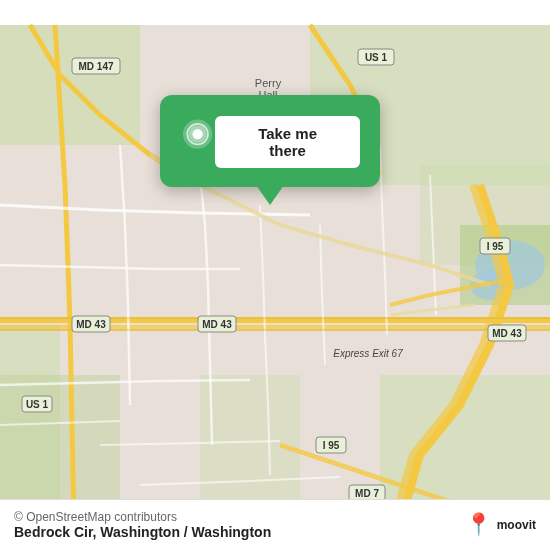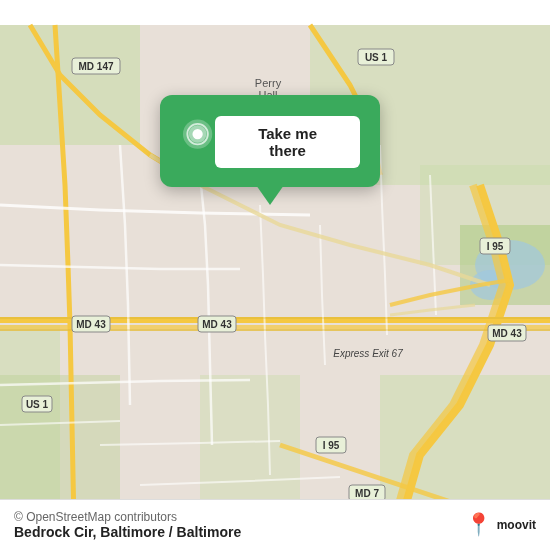--- a/index.html
+++ b/index.html
@@ -211,21 +211,21 @@
       <circle cx="24" cy="22" r="12" fill="white" opacity="0.4"></circle>
       <circle cx="24" cy="22" r="7" fill="white"></circle>
       <circle cx="24" cy="22" r="14" fill="none" stroke="white" stroke-width="2.5" opacity="0.7"></circle>
     </svg>
     <button id="take-me-there-btn">Take me there</button>
   </div>
 
   <div id="bottom-bar">
     <div id="bottom-left">
       <span id="copyright-text">© OpenStreetMap contributors</span>
-      <span id="location-title">Bedrock Cir, Baltimore / Baltimore</span>
+      <span id="location-title">Bedrock Cir, Washington / Washington</span>
     </div>
     <div id="moovit-logo">
       <span id="moovit-pin" style="color:#e83a3a; font-size:22px;">📍</span>
       <span id="moovit-text" style="font-size:12px; font-weight:bold; color:#222;">moovit</span>
     </div>
   </div>
 
 </div>
 
 </body></html>

